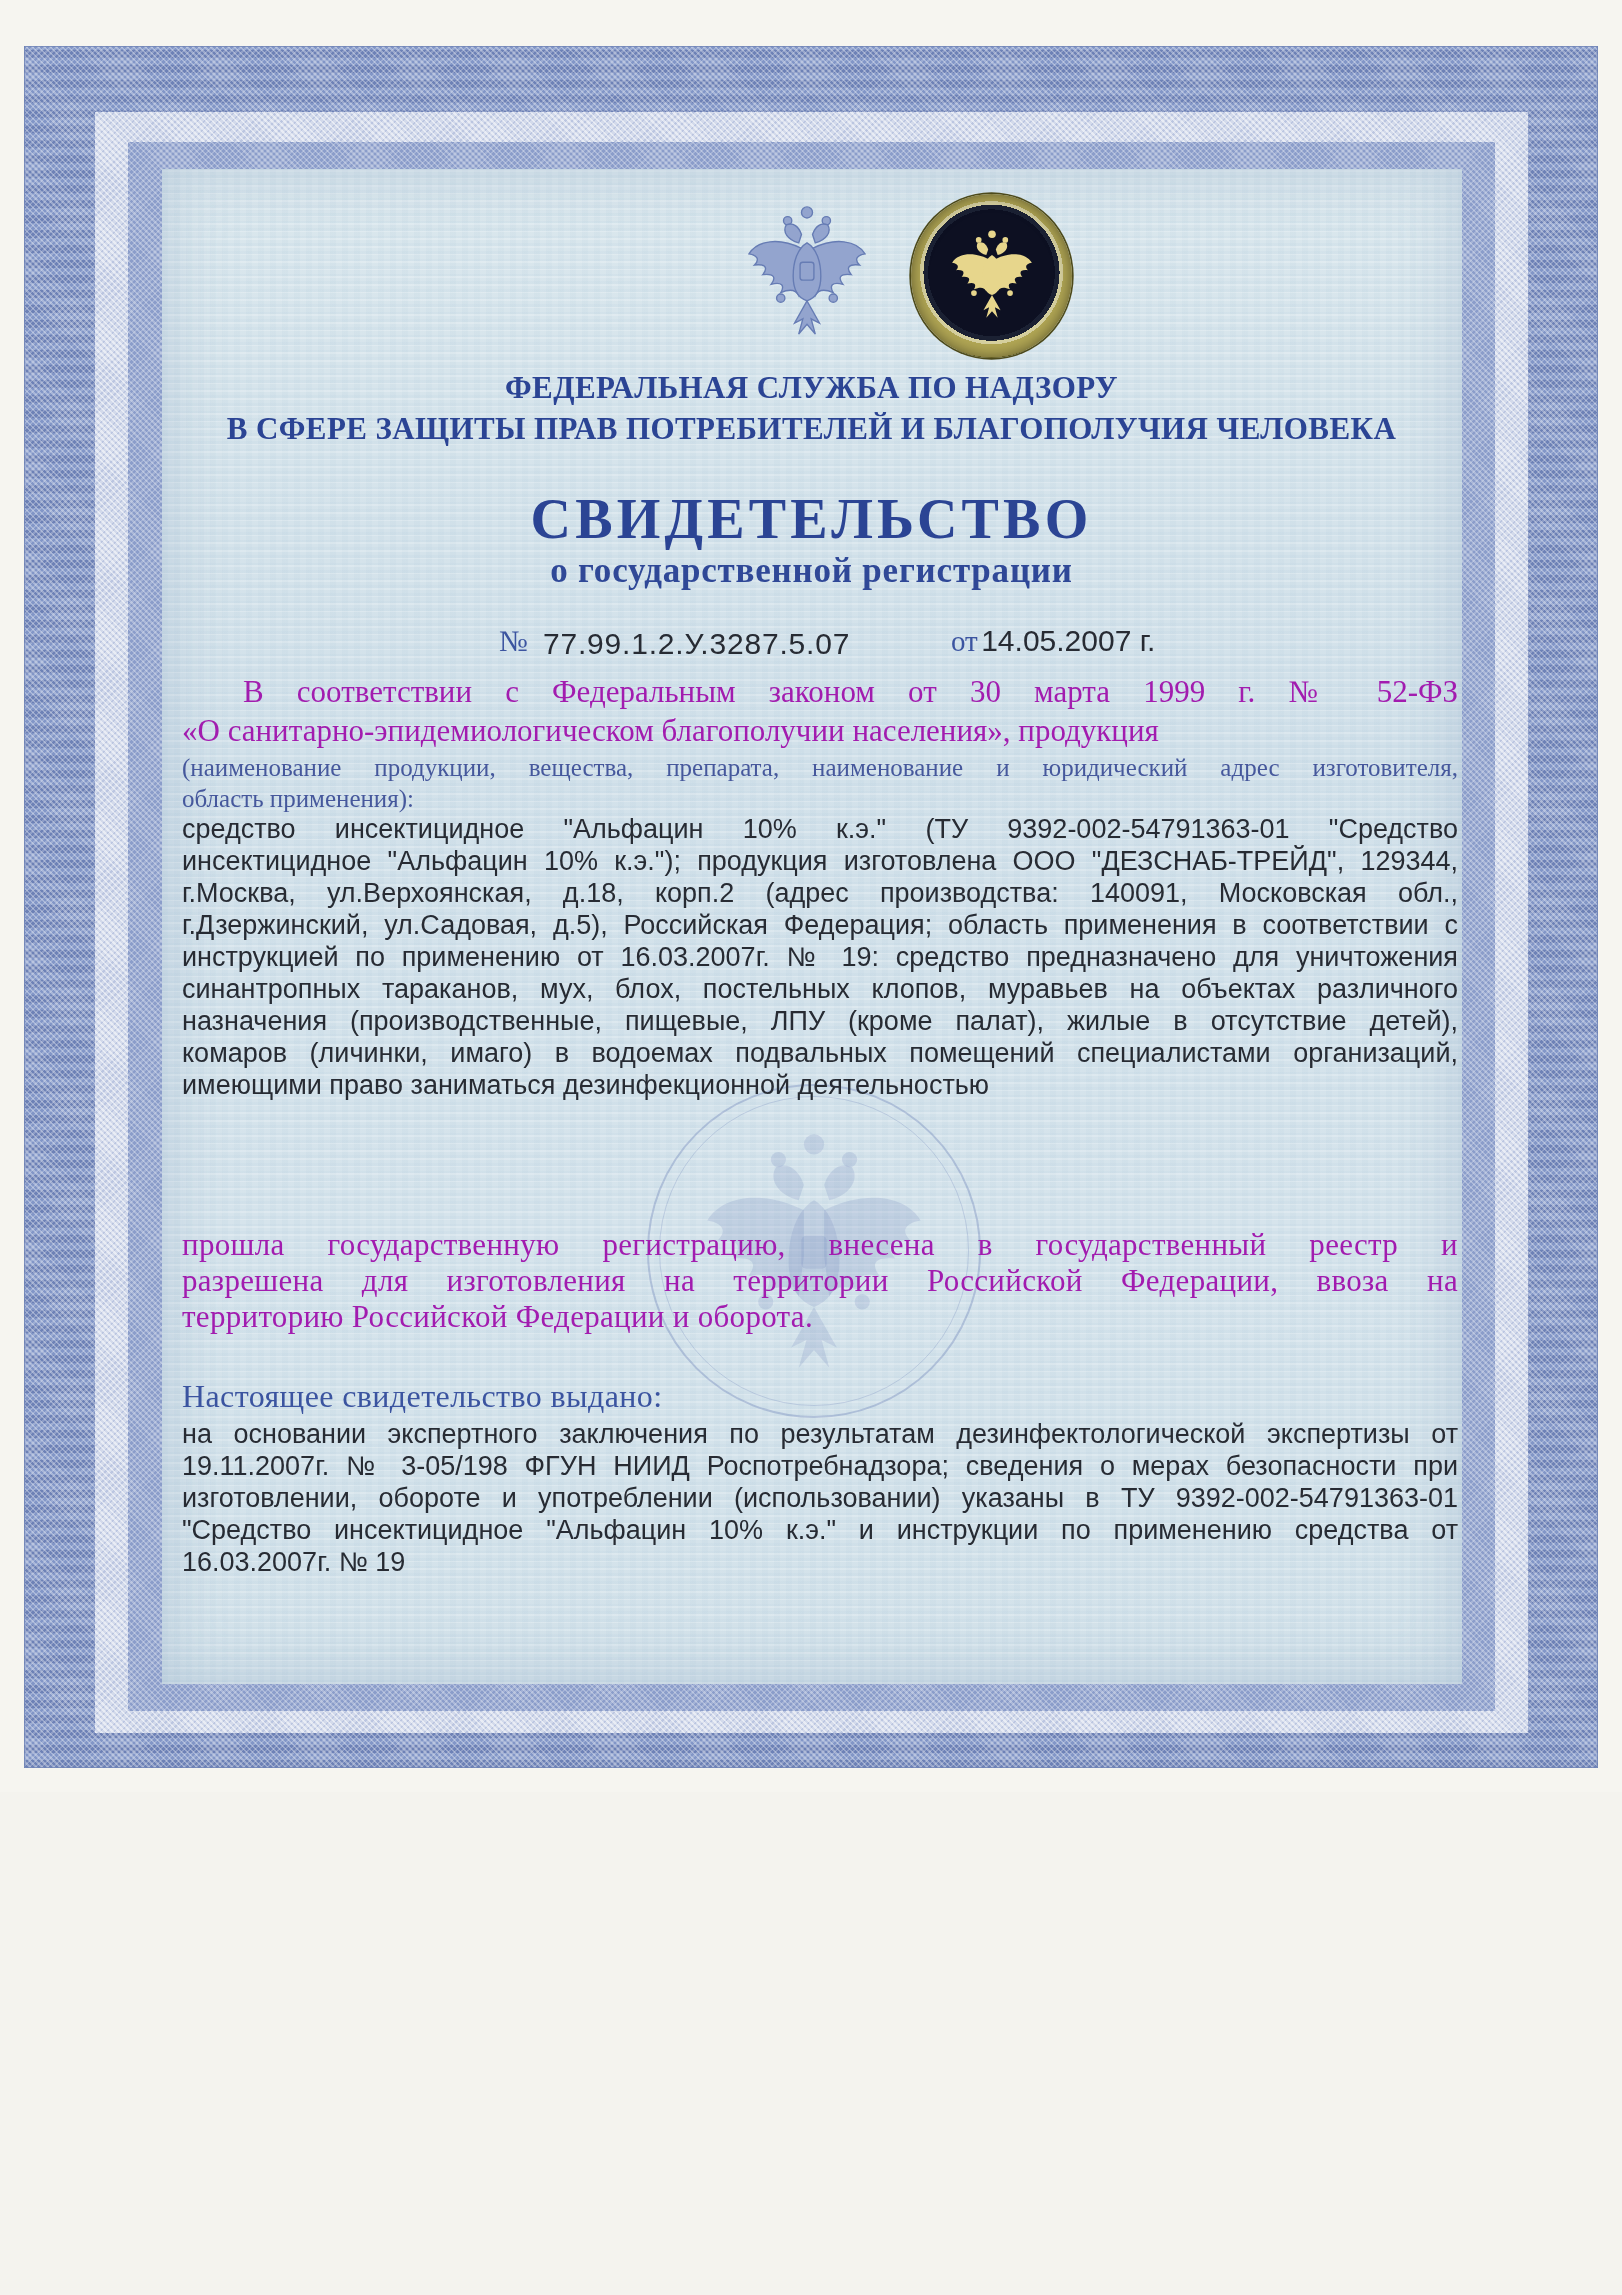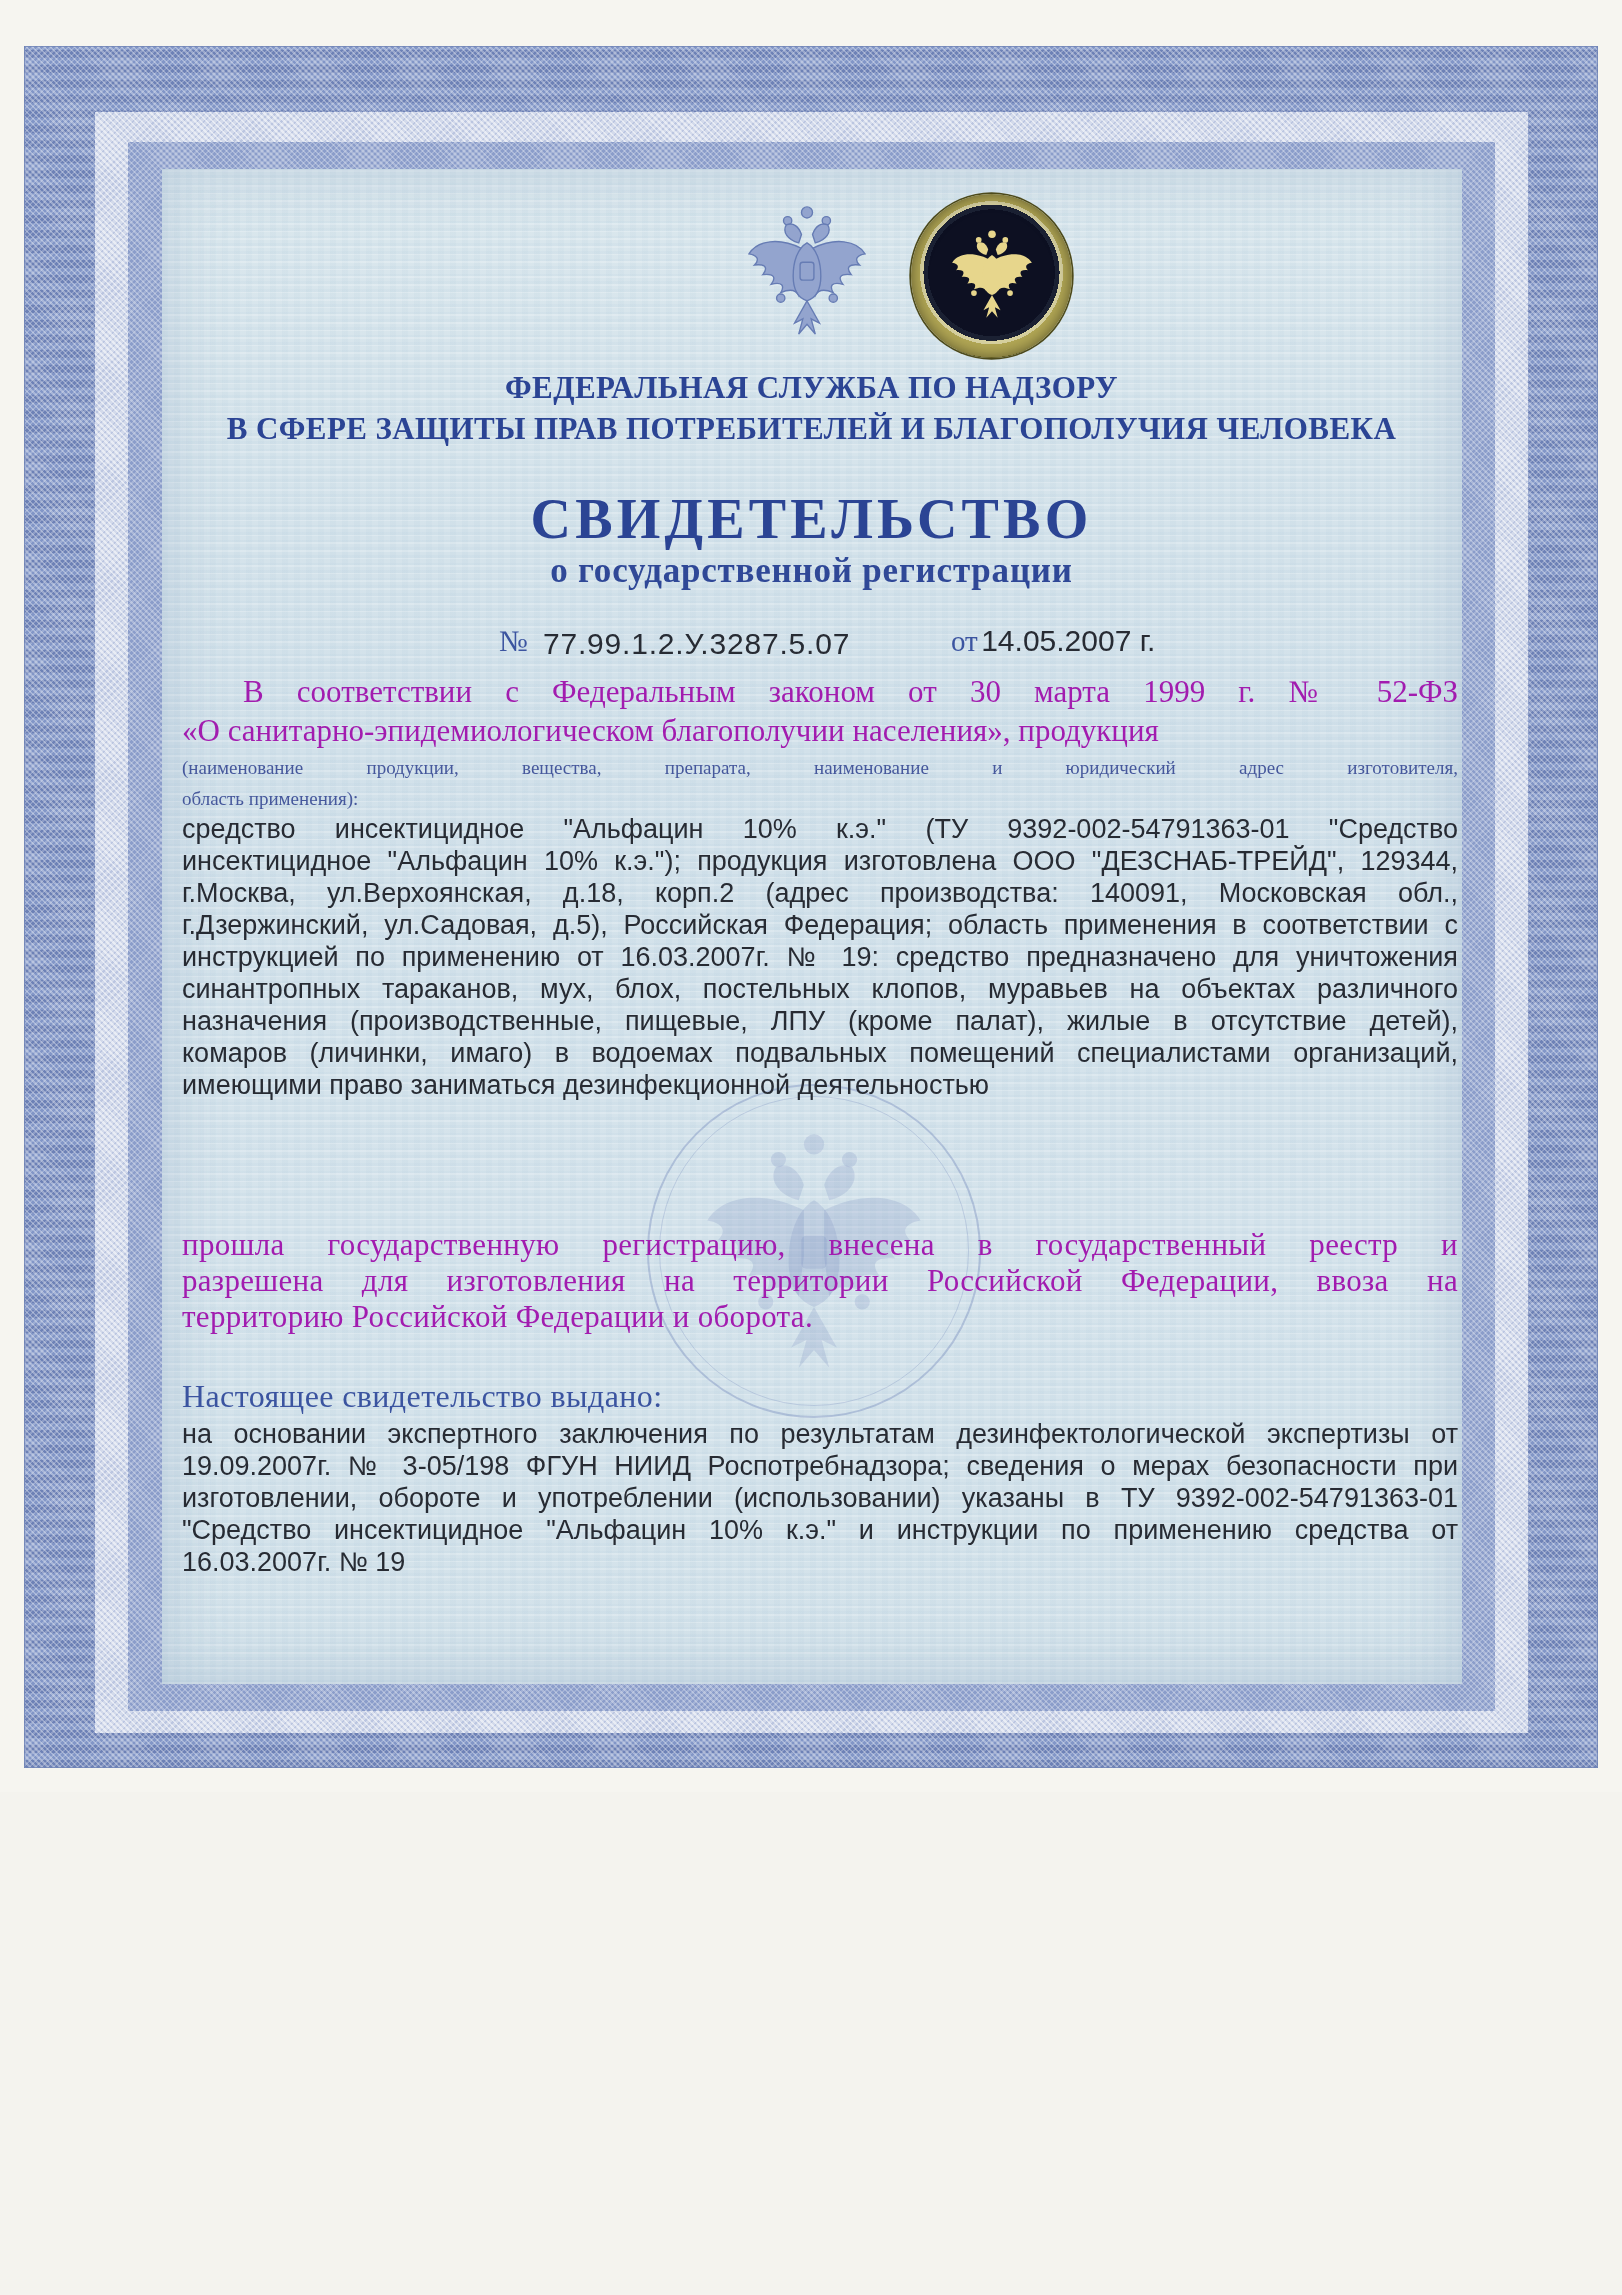--- a/index.html
+++ b/index.html
@@ -37,21 +37,21 @@
   .subtitle{top:551px;font-size:35px;font-weight:bold;color:#2f4897;letter-spacing:0.8px;text-align:center;}
   .num-row{top:624px;left:169px;right:169px;height:42px;}
   .num-label{position:absolute;left:330px;top:0;font-size:30px;color:#3b54a0;}
   .num-val{position:absolute;left:374px;top:3.4px;font-size:30px;letter-spacing:0.8px;}
   .date-wrap{position:absolute;left:782px;top:0;}
   .date-label{font-size:29px;color:#3b54a0;}
   .date-val{font-size:30px;}
   .block{left:182px;width:1276px;}
   .intro{top:672px;font-size:31px;line-height:39px;}
   .intro .ln:first-child{text-indent:61px;}
-  .note{top:752px;font-size:19px;line-height:31px;color:#46589c;}
+  .note{top:752px;font-size:25px;line-height:31px;color:#46589c;}
   .product{top:813px;font-size:27px;line-height:32px;}
   .registered{top:1227px;font-size:31px;line-height:36px;letter-spacing:0.3px;}
   .issued-h{top:1378px;left:182px;font-size:32px;color:#3b54a0;letter-spacing:0.4px;}
   .basis{top:1418px;font-size:27px;line-height:32px;}
   .validity{top:1744px;font-size:31px;line-height:38px;}
   .role{top:1895px;left:182px;width:689px;font-size:31px;line-height:38px;}
   .ln{text-align:justify;}
   .ln.fill{text-align-last:justify;}
   .typed .ln, .typed.ln{text-align:left;}
   
@@ -179,21 +179,21 @@
 
   <div class="abs block registered serif z3">
       <div class="ln fill">прошла государственную регистрацию, внесена в государственный реестр и</div>
       <div class="ln fill">разрешена для изготовления на территории Российской Федерации, ввоза на</div>
       <div class="ln">территорию Российской Федерации и оборота.</div>
     </div>
 
   <div class="abs issued-h serif z3">Настоящее свидетельство выдано:</div>
   <div class="abs block basis typed z3">
       <div class="ln fill">на основании экспертного заключения по результатам дезинфектологической экспертизы от</div>
-      <div class="ln fill">19.09.2007г. № 3-05/198 ФГУН НИИД Роспотребнадзора; сведения о мерах безопасности при</div>
+      <div class="ln fill">19.11.2007г. № 3-05/198 ФГУН НИИД Роспотребнадзора; сведения о мерах безопасности при</div>
       <div class="ln fill">изготовлении, обороте и употреблении (использовании) указаны в ТУ 9392-002-54791363-01</div>
       <div class="ln fill">"Средство инсектицидное "Альфацин 10% к.э." и инструкции по применению средства от</div>
       <div class="ln">16.03.2007г. № 19</div>
     </div>
 
 
   <div class="abs role serif z3">
       <div class="ln fill">Руководитель (заместитель руководителя)</div>
       <div class="ln fill">Федеральной службы по надзору в сфере</div>
       <div class="ln fill">защиты прав потребителей и благополучия</div>

